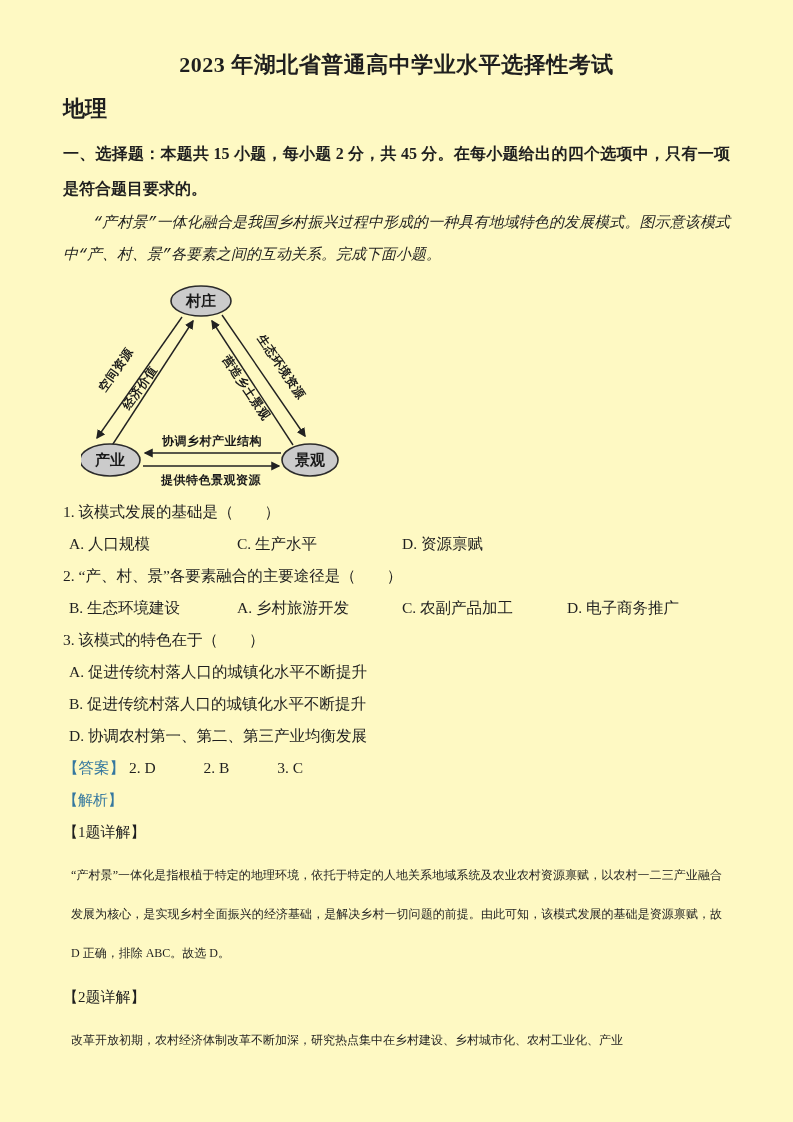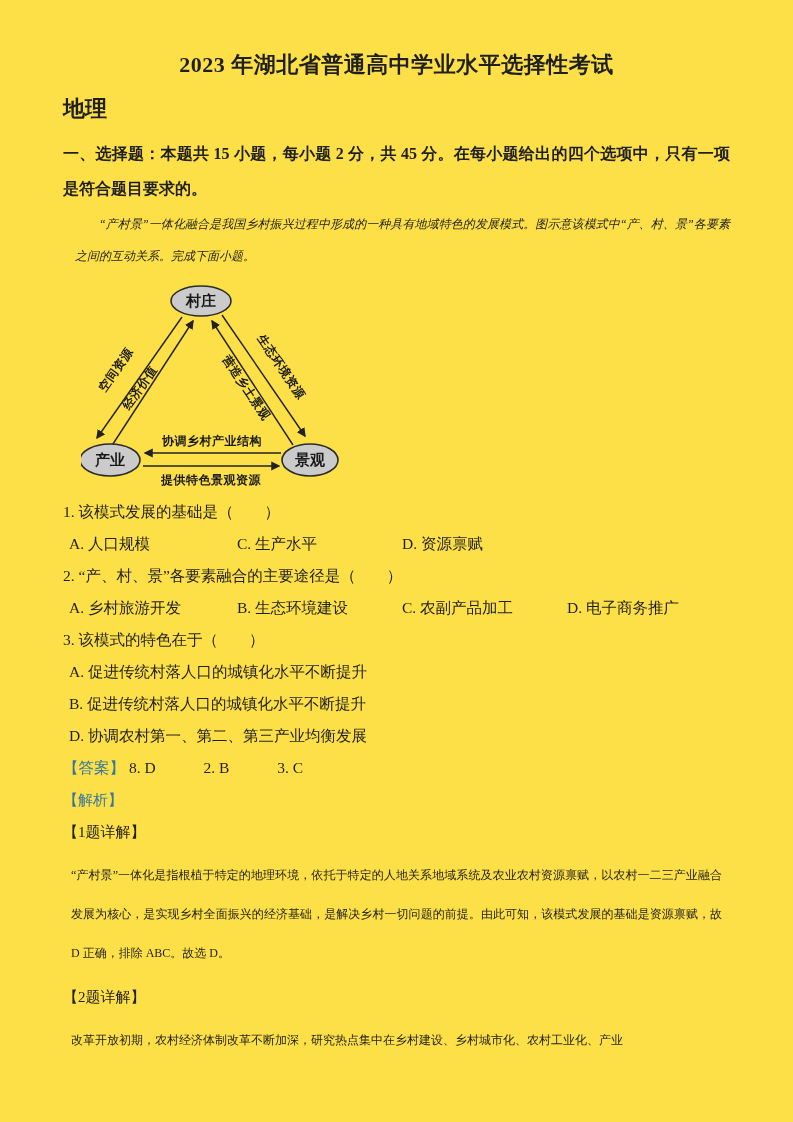--- a/index.html
+++ b/index.html
@@ -12,21 +12,21 @@
     height: 1122px;
     overflow: hidden;
     font-family: "Liberation Serif", "DejaVu Serif", serif;
     color: #1f1f1f;
   }
   .page {
     box-sizing: border-box;
     width: 793px;
     height: 1122px;
     padding: 50px 63px 0 63px;
-    background: #fde047;
+    background: #fef9c3;
   }
   .title {
     font-size: 22px;
     font-weight: bold;
     text-align: center;
     line-height: 30px;
     margin: 0;
     letter-spacing: 0.5px;
   }
   .subject {
@@ -36,26 +36,27 @@
     margin: 14px 0 0 0;
   }
   .section-heading {
     font-size: 16px;
     font-weight: bold;
     line-height: 35px;
     text-align: justify;
     margin: 12px 0 0 0;
   }
   .intro {
-    font-size: 12px;
+    font-size: 15px;
     font-style: italic;
     line-height: 32px;
     text-indent: 2em;
     text-align: justify;
-    margin: 2px 0 0 12px;
+    margin: 2px 0 0 0;
+    font-family: Liberation Mono, monospace;
   }
   .diagram-wrap {
     margin: 12px 0 0 18px;
     width: 265px;
     height: 212px;
   }
   .diagram-wrap svg text {
     font-family: "Liberation Serif", "DejaVu Serif", serif;
     fill: #1a1a1a;
   }
@@ -143,36 +144,36 @@
 
     <p class="stem">1. 该模式发展的基础是（　　）</p>
     <div class="opt-grid">
       <span>A. 人口规模</span>
       <span>C. 生产水平</span>
       <span>D. 资源禀赋</span>
     </div>
 
     <p class="stem">2. “产、村、景”各要素融合的主要途径是（　　）</p>
     <div class="opt-grid">
+      <span>B. 生态环境建设</span>
       <span>A. 乡村旅游开发</span>
-      <span>B. 生态环境建设</span>
       <span>C. 农副产品加工</span>
       <span>D. 电子商务推广</span>
     </div>
 
     <p class="stem">3. 该模式的特色在于（　　）</p>
     <div class="opt-list">
       <span class="opt">A. 促进传统村落人口的城镇化水平不断提升</span>
       <span class="opt">B. 促进传统村落人口的城镇化水平不断提升</span>
       <span class="opt">D. 协调农村第一、第二、第三产业均衡发展</span>
     </div>
 
     <p class="answer-line">
       <span class="teal">【答案】</span>
-      <span class="item">8. D</span>
+      <span class="item">2. D</span>
       <span class="item">2. B</span>
       <span>3. C</span>
     </p>
 
     <p class="detail-label teal">【解析】</p>
 
     <p class="detail-label">【1题详解】</p>
     <p class="expl">“产村景”一体化是指根植于特定的地理环境，依托于特定的人地关系地域系统及农业农村资源禀赋，以农村一二三产业融合发展为核心，是实现乡村全面振兴的经济基础，是解决乡村一切问题的前提。由此可知，该模式发展的基础是资源禀赋，故 D 正确，排除 ABC。故选 D。</p>
 
     <p class="detail-label">【2题详解】</p>

